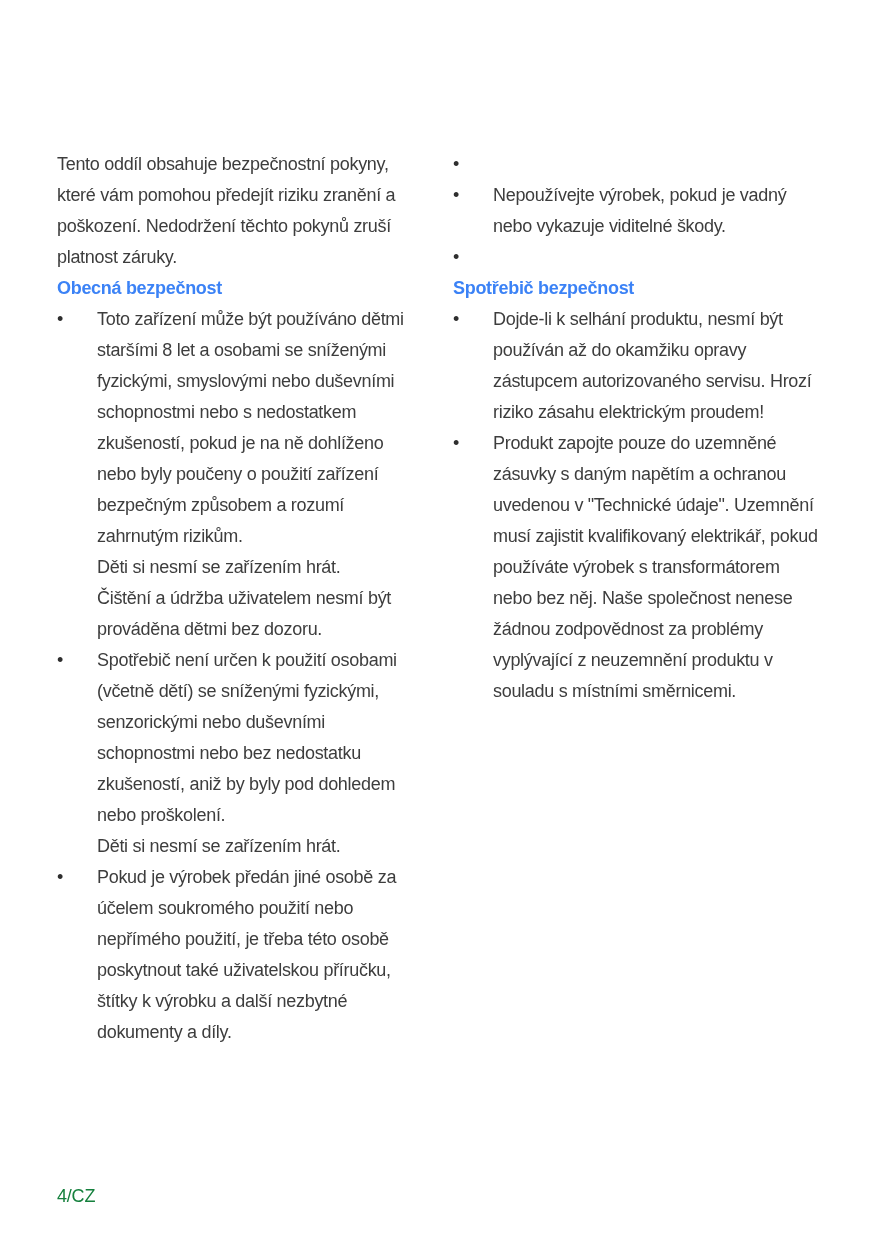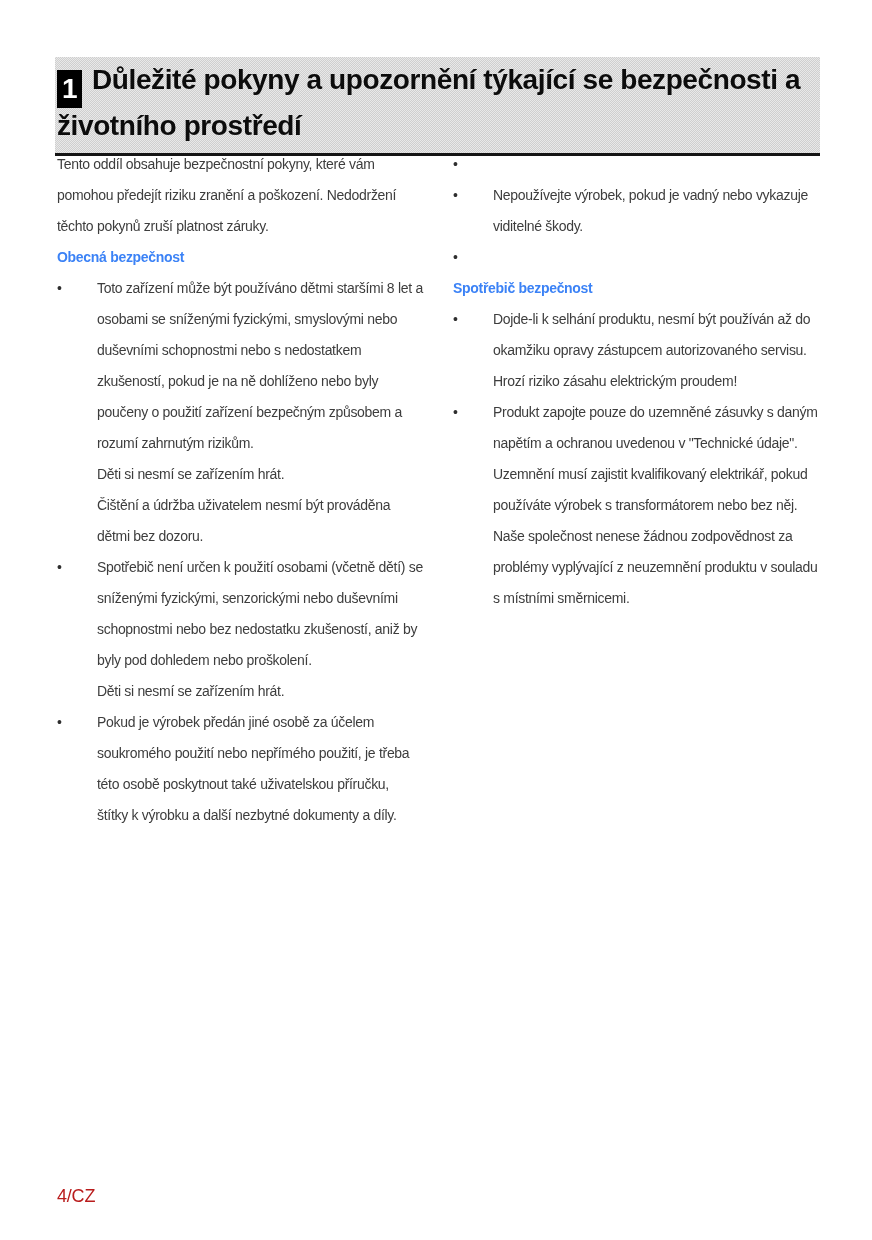--- a/index.html
+++ b/index.html
@@ -48,21 +48,21 @@
   .columns {
     position: absolute;
     left: 57px;
     top: 149px;
     width: 763px;
     display: flex;
     gap: 30px;
   }
   .col {
     width: 366px;
-    font-size: 14px;
+    font-size: 18px;
     line-height: 31px;
     letter-spacing: -0.3px;
     color: #3d3d3d;
   }
   .para { margin: 0; }
   .subheading {
     margin: 0;
     font-weight: bold;
     color: #3b82f6;
   }
@@ -76,34 +76,29 @@
     flex: 1;
     white-space: pre-line;
   }
   
   .footer {
     position: absolute;
     left: 57px;
     bottom: 33px;
     font-size: 18px;
     letter-spacing: -0.2px;
-    color: #b91c1c;
+    color: #15803d;
     margin-top: 44px;
   }
 </style>
 </head>
 <body>
 
 <div class="page">
 
-  <div class="header-band">
-    <div class="section-title">
-      <span class="num-box"><span>1</span></span><span>Důležité pokyny a upozornění týkající se bezpečnosti a životního prostředí</span>
-    </div>
-  </div>
 
   <div class="columns">
 
     <div class="col">
       <p class="para">Tento oddíl obsahuje bezpečnostní pokyny, které vám pomohou předejít riziku zranění a poškození. Nedodržení těchto pokynů zruší platnost záruky.</p>
       <p class="para subheading">Obecná bezpečnost</p>
       <div class="bullet-item">
         <span class="dot">•</span>
         <span class="btext">Toto zařízení může být používáno dětmi staršími 8 let a osobami se sníženými fyzickými, smyslovými nebo duševními schopnostmi nebo s nedostatkem zkušeností, pokud je na ně dohlíženo nebo byly poučeny o použití zařízení bezpečným způsobem a rozumí zahrnutým rizikům.
 Děti si nesmí se zařízením hrát.

